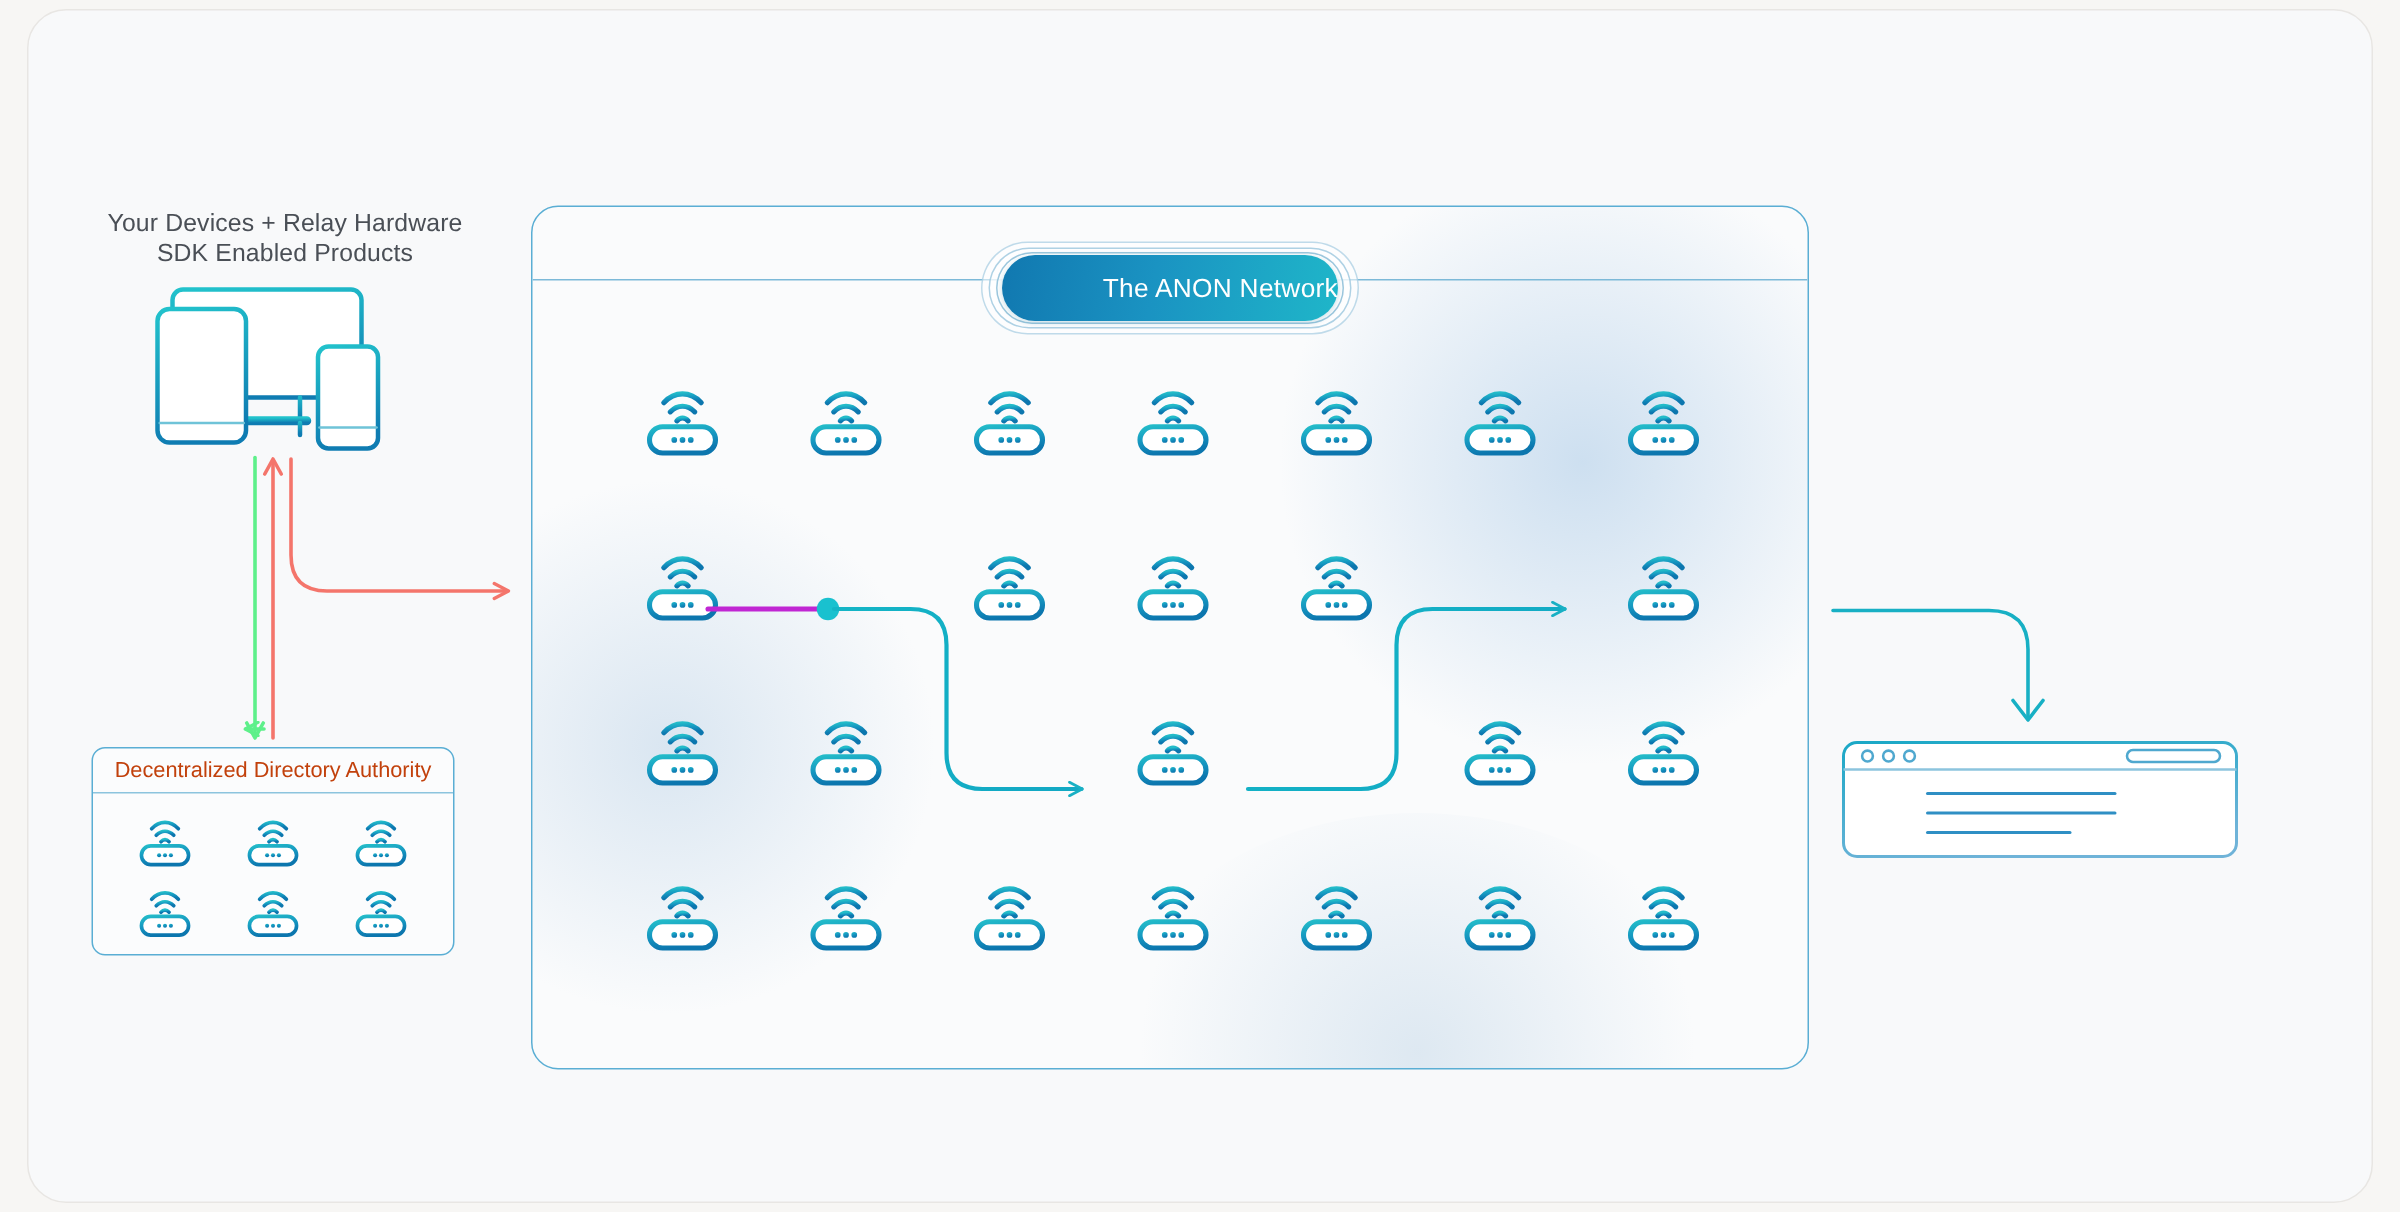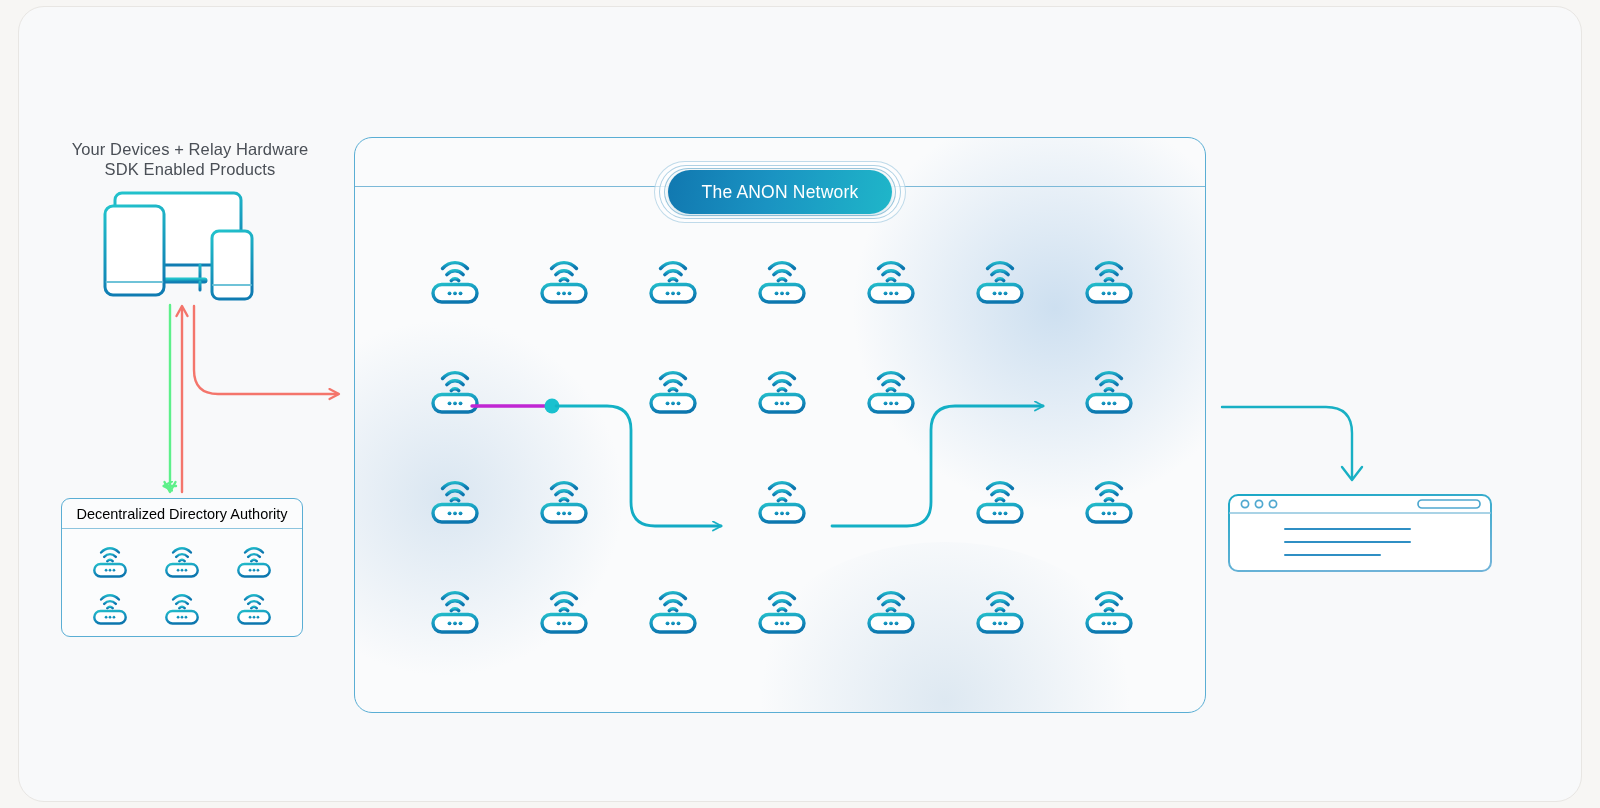--- a/index.html
+++ b/index.html
@@ -52,21 +52,21 @@
     width: 242px; height: 139px;
     border: 1.4px solid #5aaed4;
     border-radius: 9px;
     background: #fbfcfd;
   }
   .dir-head {
     height: 30px;
     border-bottom: 1.2px solid #8cc4de;
     display: flex; align-items: center; justify-content: center;
   }
-  .dir-head-txt { font-size: 14.5px; color: #000000; }
+  .dir-head-txt { font-size: 14.5px; color: #c2410c; }
   .dir-grid {
     display: grid;
     grid-template-columns: repeat(3, 1fr);
     grid-template-rows: repeat(2, 1fr);
     height: 107px;
     padding: 8px 12px 6px;
     place-items: center;
   }
   .dir-grid .router { width: 46px; height: 40px; }
 
@@ -115,21 +115,21 @@
     background: rgba(255,255,255,.55);
   }
   .ring1 { left: 0;   top: 0;   width: 252px; height: 62px; }
   .ring2 { left: 5px; top: 4px; width: 242px; height: 54px; border-color: rgba(140,190,216,.7); }
   .ring3 { left: 10px;top: 7px; width: 232px; height: 48px; border-color: rgba(140,190,216,.85); }
   .badge-pill {
     position: absolute; left: 14px; top: 9px;
     width: 224px; height: 44px;
     border-radius: 999px;
     background: linear-gradient(100deg, #1178b0 0%, #1a93c2 45%, #1fb6c9 100%);
-    display: flex; align-items: center; justify-content: center;
+    display: flex; align-items: center; justify-content: flex-end;
     box-shadow: 0 1px 4px rgba(20,110,150,.25);
   }
   .badge-txt { color: #fff; font-size: 17.5px; letter-spacing: .2px; }
 
   
   .router-grid {
     position: absolute; left: 46px; top: 86px;
     width: 762px; height: 440px;
     display: grid;
     grid-template-columns: repeat(7, 1fr);

